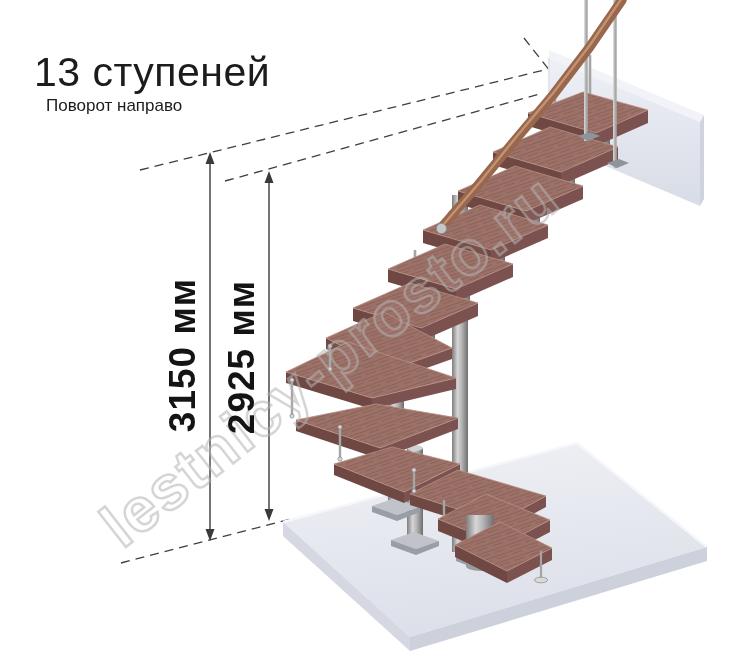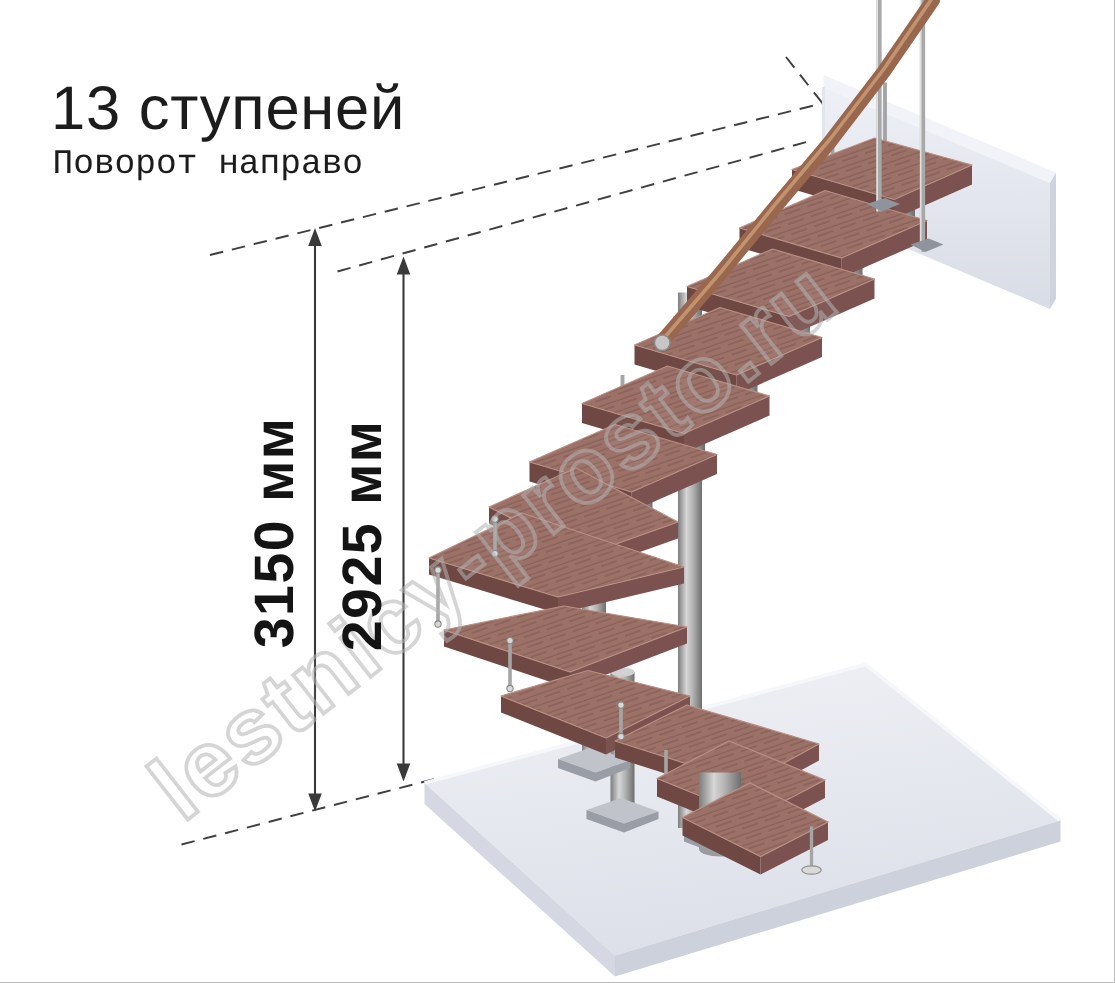--- a/index.html
+++ b/index.html
@@ -15,22 +15,22 @@
   .canvas{
     position:relative;width:743px;height:655px;background:#ffffff;
     overflow:hidden;font-family:"Liberation Sans", sans-serif;margin:0 auto;
   }
   .canvas svg{position:absolute;left:0;top:0;z-index:1;}
   .title{
     position:absolute;left:34px;top:49px;z-index:10;
     font-size:41px;color:var(--c-text);white-space:nowrap;letter-spacing:0.5px;
   }
   .subtitle{
-    position:absolute;left:35px;top:96px;z-index:10;
-    font-size:23px;color:var(--c-text);white-space:nowrap;font-family:Liberation Mono, monospace;
+    position:absolute;left:46px;top:96px;z-index:10;
+    font-size:17px;color:var(--c-text);white-space:nowrap;
   }
   .dim-label{
     position:absolute;z-index:10;width:200px;height:42px;line-height:42px;
     text-align:center;font-size:37px;font-weight:bold;color:#141414;
     transform:rotate(-90deg);white-space:nowrap;letter-spacing:1px;
   }
   .dim-label.outer{left:83px;top:334px;}  
   .dim-label.inner{left:142px;top:336px;} 
   .watermark{
     position:absolute;z-index:5;left:-80px;top:316px;width:820px;height:90px;

